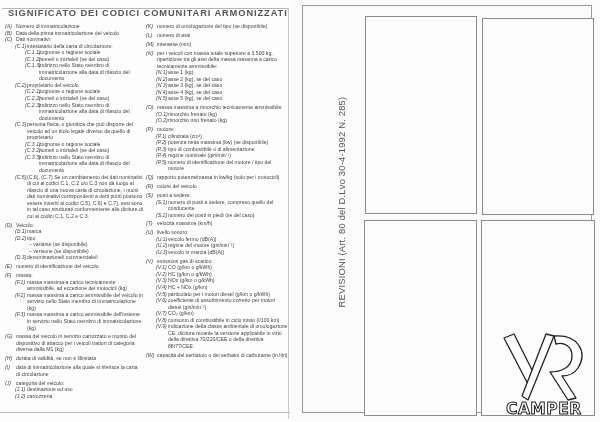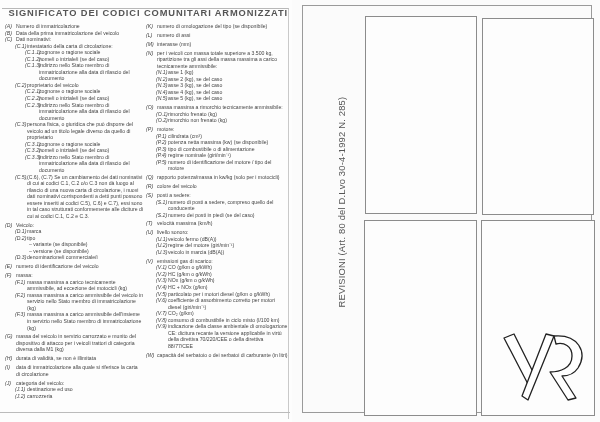--- a/index.html
+++ b/index.html
@@ -1,21 +1,21 @@
 <!DOCTYPE html>
 <html><head>
 <meta charset="utf-8">
 <style>
   html,body{margin:0;padding:0;}
   body{width:600px;height:422px;background:#fbfbfb;position:relative;overflow:hidden;
        font-family:"Liberation Sans",sans-serif;color:#3a3a3a;}
   .left-page{position:absolute;left:0;top:0;width:292px;height:422px;background:#fdfdfd;}
   .left-frame{position:absolute;left:2px;top:8px;width:286px;height:410px;border-top:1px solid #b8b8b8;border-right:1px solid #c9c9c9;}
   .bottom-rule{position:absolute;left:0;top:412px;width:290px;border-top:1px solid #bbb;}
-  .title{position:absolute;left:8px;top:8px;width:280px;text-align:right;font-size:9.3px;font-weight:bold;
+  .title{position:absolute;left:8px;top:8px;width:280px;text-align:left;font-size:9.3px;font-weight:bold;
          letter-spacing:0.9px;color:#555;white-space:nowrap;}
   .col{position:absolute;top:23px;font-size:5.15px;line-height:6.55px;color:#444;}
   .col.c1{left:5px;width:138px;}
   .col.c2{left:146px;width:142px;}
   .it{position:relative;padding-left:var(--pl);white-space:normal;}
   .it .k{position:absolute;left:var(--kl);top:0;font-style:italic;}
   .gap{height:2.3px;}
   .right-page{position:absolute;left:292px;top:0;width:308px;height:422px;background:#fbfbfb;}
   .outer{position:absolute;left:10px;top:5px;width:288px;height:406px;border:1px solid #9a9a9a;}
   .vtext{position:absolute;left:-52px;top:206px;width:180px;transform:rotate(-90deg);transform-origin:center;
@@ -141,14 +141,15 @@
     <div class="box b3"></div>
     <div class="box b4">
     </div>
     <svg class="logo" viewBox="0 0 92 88">
       <g fill="#fff" stroke="#222" stroke-width="1.3" stroke-linejoin="round">
         <polygon points="4,12 14,8 36,52 30,62"></polygon>
         <polygon points="46,8 54,10 28,74 22,70"></polygon>
         <path d="M54,10 C78,8 88,26 78,42 C74,48 68,50 62,50 L76,72 L68,74 L50,46 C60,46 72,42 72,30 C72,20 64,16 56,18 Z"></path>
       </g>
     </svg>
+    <div class="camper">CAMPER</div>
   </div>
 </div>
 
 </body></html>

